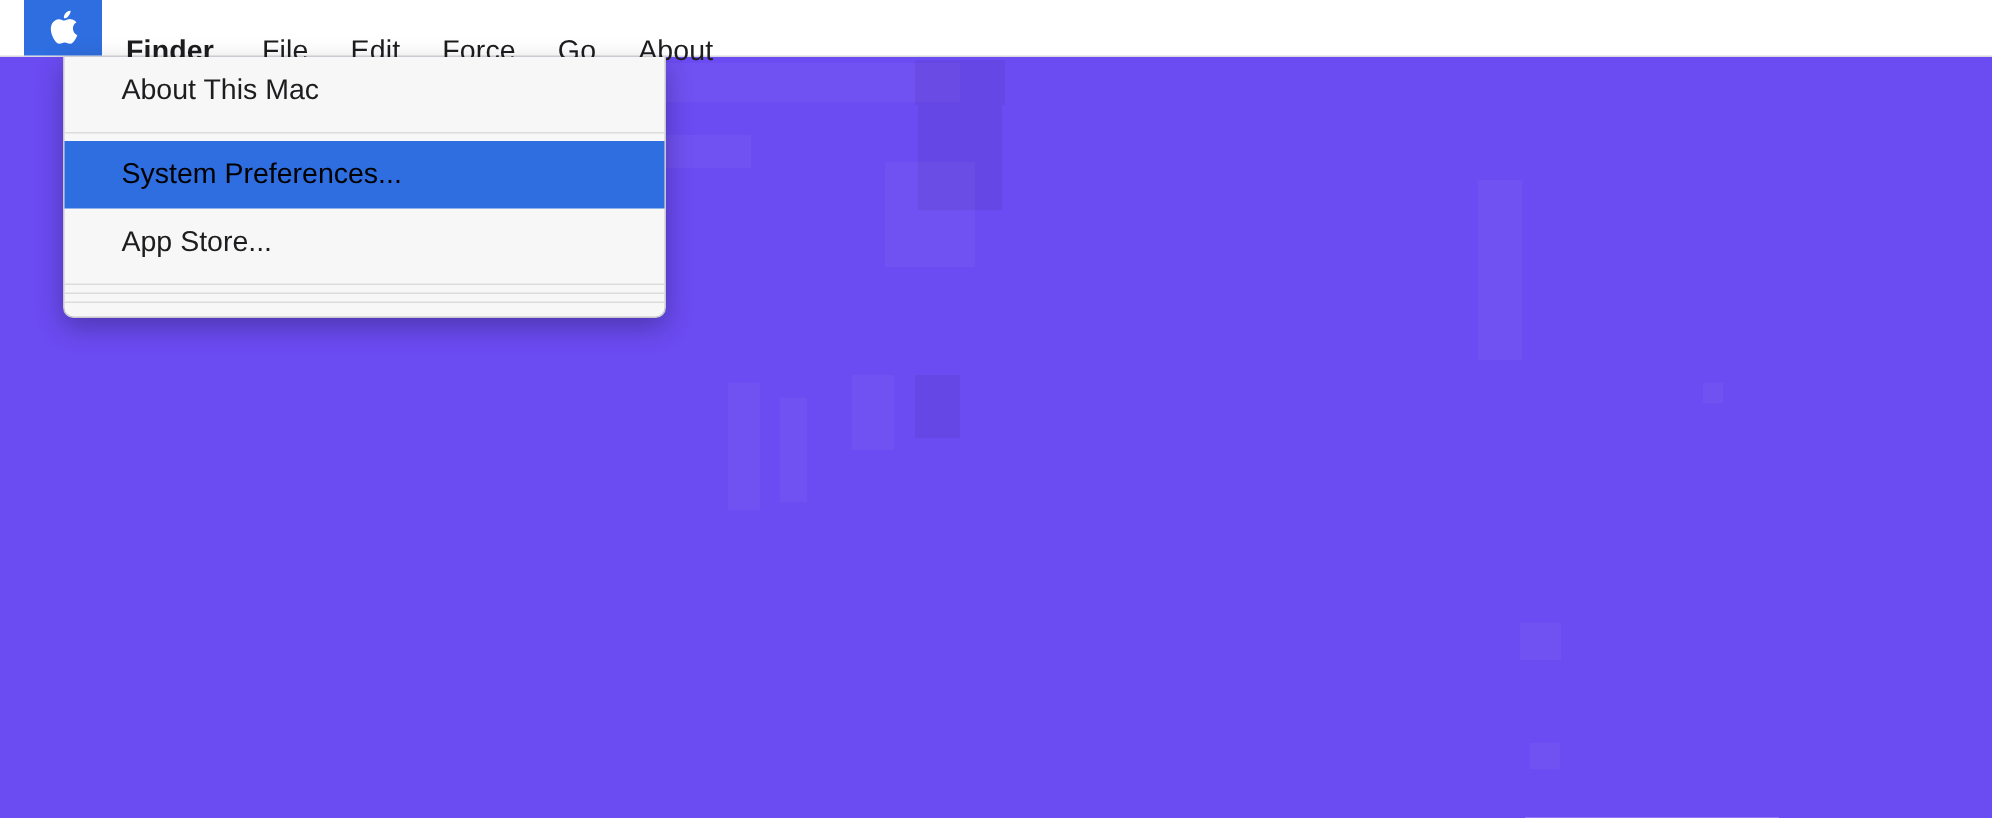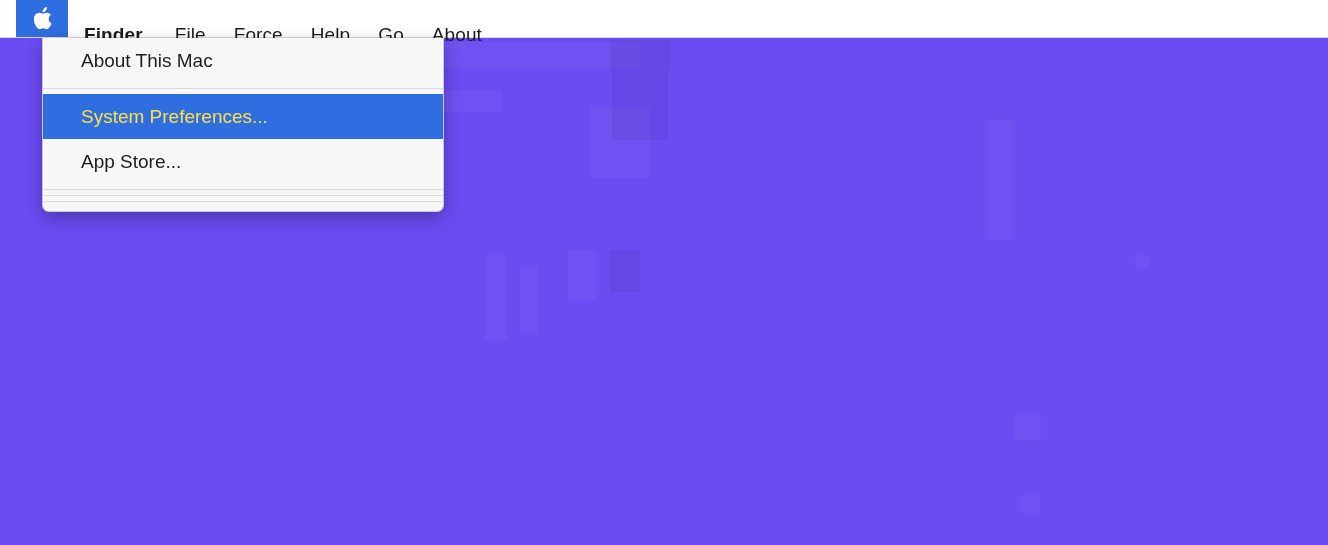--- a/index.html
+++ b/index.html
@@ -96,21 +96,21 @@
     height: 45px;
     padding-left: 38px;
     padding-right: 18px;
     font-size: 19px;
     color: #1d1d1f;
     cursor: default;
     white-space: nowrap;
   }
   .menu-row.selected {
     background: #2f6ee0;
-    color: #fde047;
+    color: #000000;
     text-align: center;
   }
   .menu-row .label { flex: 0 0 auto; }
   .menu-row .spacer { flex: 1 1 auto; }
   .menu-row .shortcut {
     font-size: 19px;
     letter-spacing: 1px;
     color: #3a3a3c;
   }
   .menu-row .submenu-arrow {
@@ -153,24 +153,24 @@
       </span>
     </div>
 
     <div class="menubar-item app-name">
       <span>Finder</span>
     </div>
     <div class="menubar-item">
       <span>File</span>
     </div>
     <div class="menubar-item">
+      <span>Edit</span>
+    </div>
+    <div class="menubar-item">
       <span>Force</span>
-    </div>
-    <div class="menubar-item">
-      <span>Help</span>
     </div>
     <div class="menubar-item">
       <span>Go</span>
     </div>
     <div class="menubar-item">
       <span>About</span>
     </div>
   </div>
 
   <div id="apple-dropdown">

